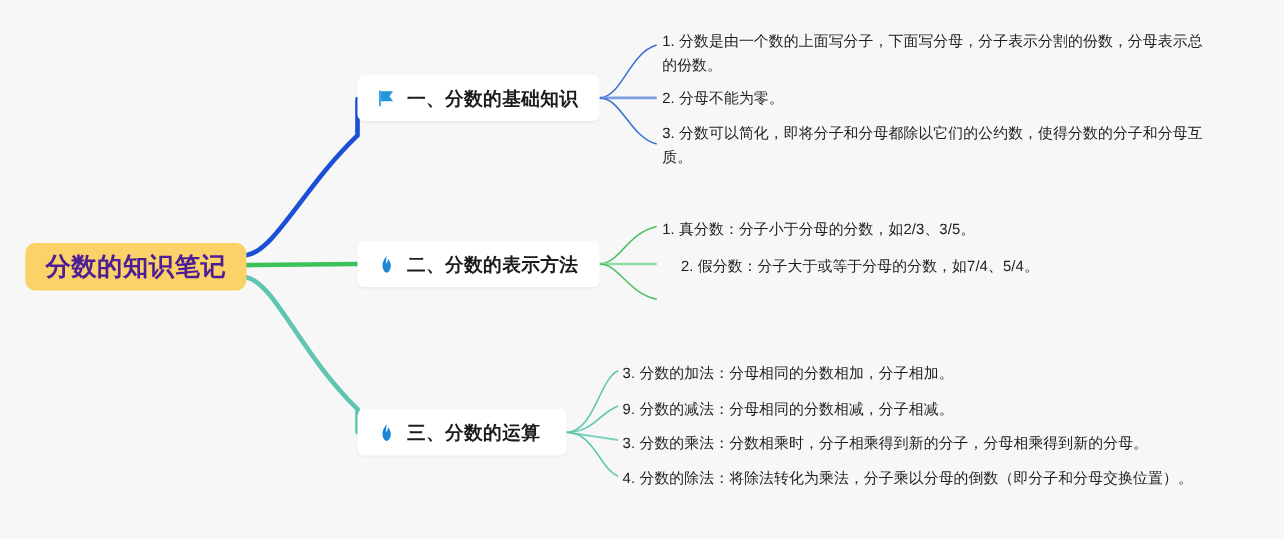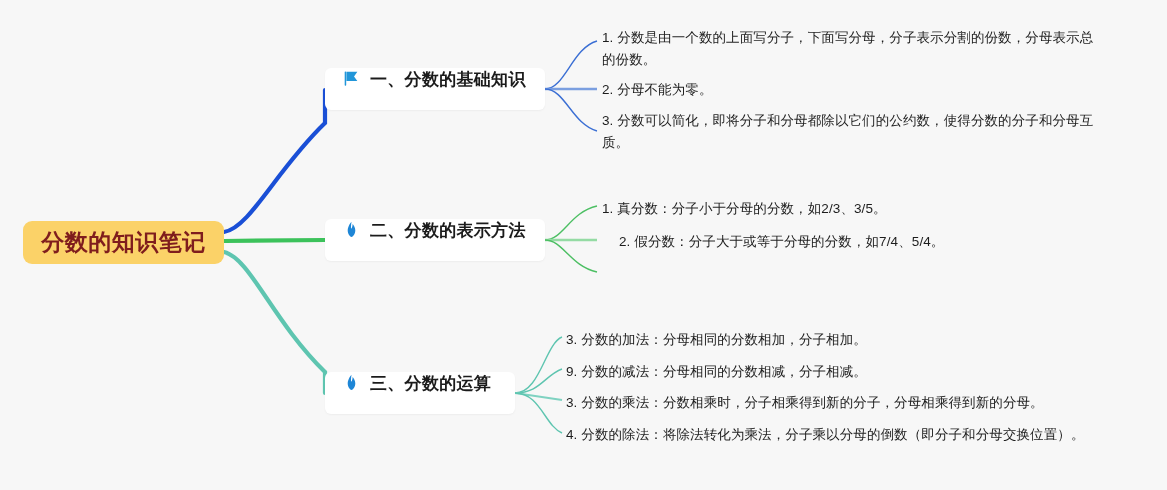--- a/index.html
+++ b/index.html
@@ -36,32 +36,33 @@
     background: #fbd268;
     border-radius: 9px;
     display: flex;
     align-items: center;
     justify-content: center;
     z-index: 5;
   }
   .root-label {
     font-size: 23px;
     font-weight: bold;
-    color: #7f1d1d;
+    color: #4c1d95;
     letter-spacing: 0.5px;
     white-space: nowrap;
   }
 
   
   .branch-node {
     position: absolute;
     height: 42px;
     background: #ffffff;
     border-radius: 6px;
     display: flex;
+    align-items: center;
     padding: 0 16px;
     gap: 9px;
     box-shadow: 0 1px 2px rgba(0,0,0,0.045);
     z-index: 5;
   }
   .branch-label {
     font-size: 17px;
     font-weight: bold;
     color: #1b1b1b;
     white-space: nowrap;

